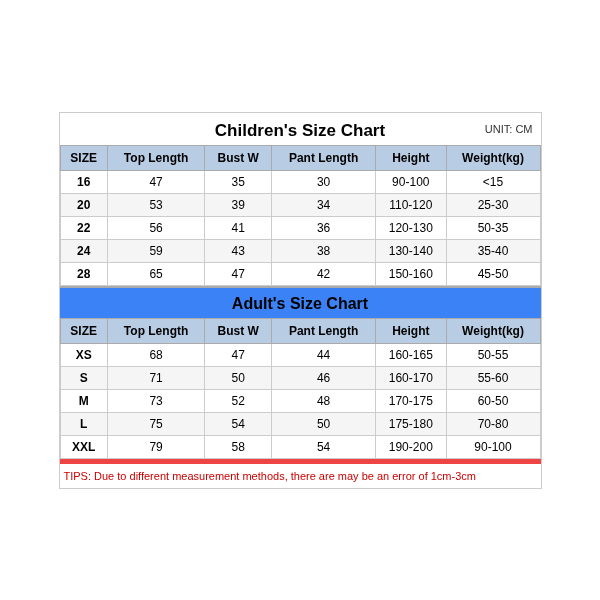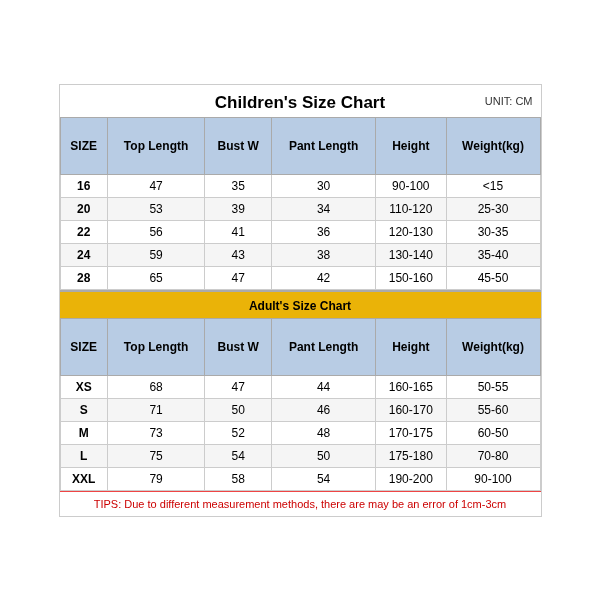--- a/index.html
+++ b/index.html
@@ -35,48 +35,47 @@
       color: #333;
     }
     table {
       width: 100%;
       border-collapse: collapse;
     }
     thead tr th {
       background: #b8cce4;
       font-size: 12px;
       font-weight: bold;
-      padding: 21px 4px;
+      padding: 5px 4px;
       text-align: center;
       border: 1px solid #aaa;
     }
     tbody tr td {
       font-size: 12px;
       padding: 4px 4px;
       text-align: center;
       border: 1px solid #ccc;
       background: #fff;
     }
     tbody tr:nth-child(even) td {
       background: #f5f5f5;
     }
     .section-header {
       text-align: center;
-      font-size: 12px;
+      font-size: 16px;
       font-weight: bold;
       padding: 7px 4px 5px 4px;
-      background: #eab308;
+      background: #3b82f6;
       border-top: 2px solid #aaa;
     }
     .tips {
       font-size: 11px;
       color: #cc0000;
-      text-align: center;
       padding: 6px 4px;
-      border-top: 1px solid #ef4444;
+      border-top: 5px solid #ef4444;
     }
     .size-col {
       font-weight: bold;
       margin-left: 40px;
     }
   </style>
 </head>
 <body>
 
 <div class="container">
@@ -113,21 +112,21 @@
           <td>34</td>
           <td>110-120</td>
           <td>25-30</td>
         </tr>
         <tr>
           <td class="size-col">22</td>
           <td>56</td>
           <td>41</td>
           <td>36</td>
           <td>120-130</td>
-          <td>30-35</td>
+          <td>50-35</td>
         </tr>
         <tr>
           <td class="size-col">24</td>
           <td>59</td>
           <td>43</td>
           <td>38</td>
           <td>130-140</td>
           <td>35-40</td>
         </tr>
         <tr>

